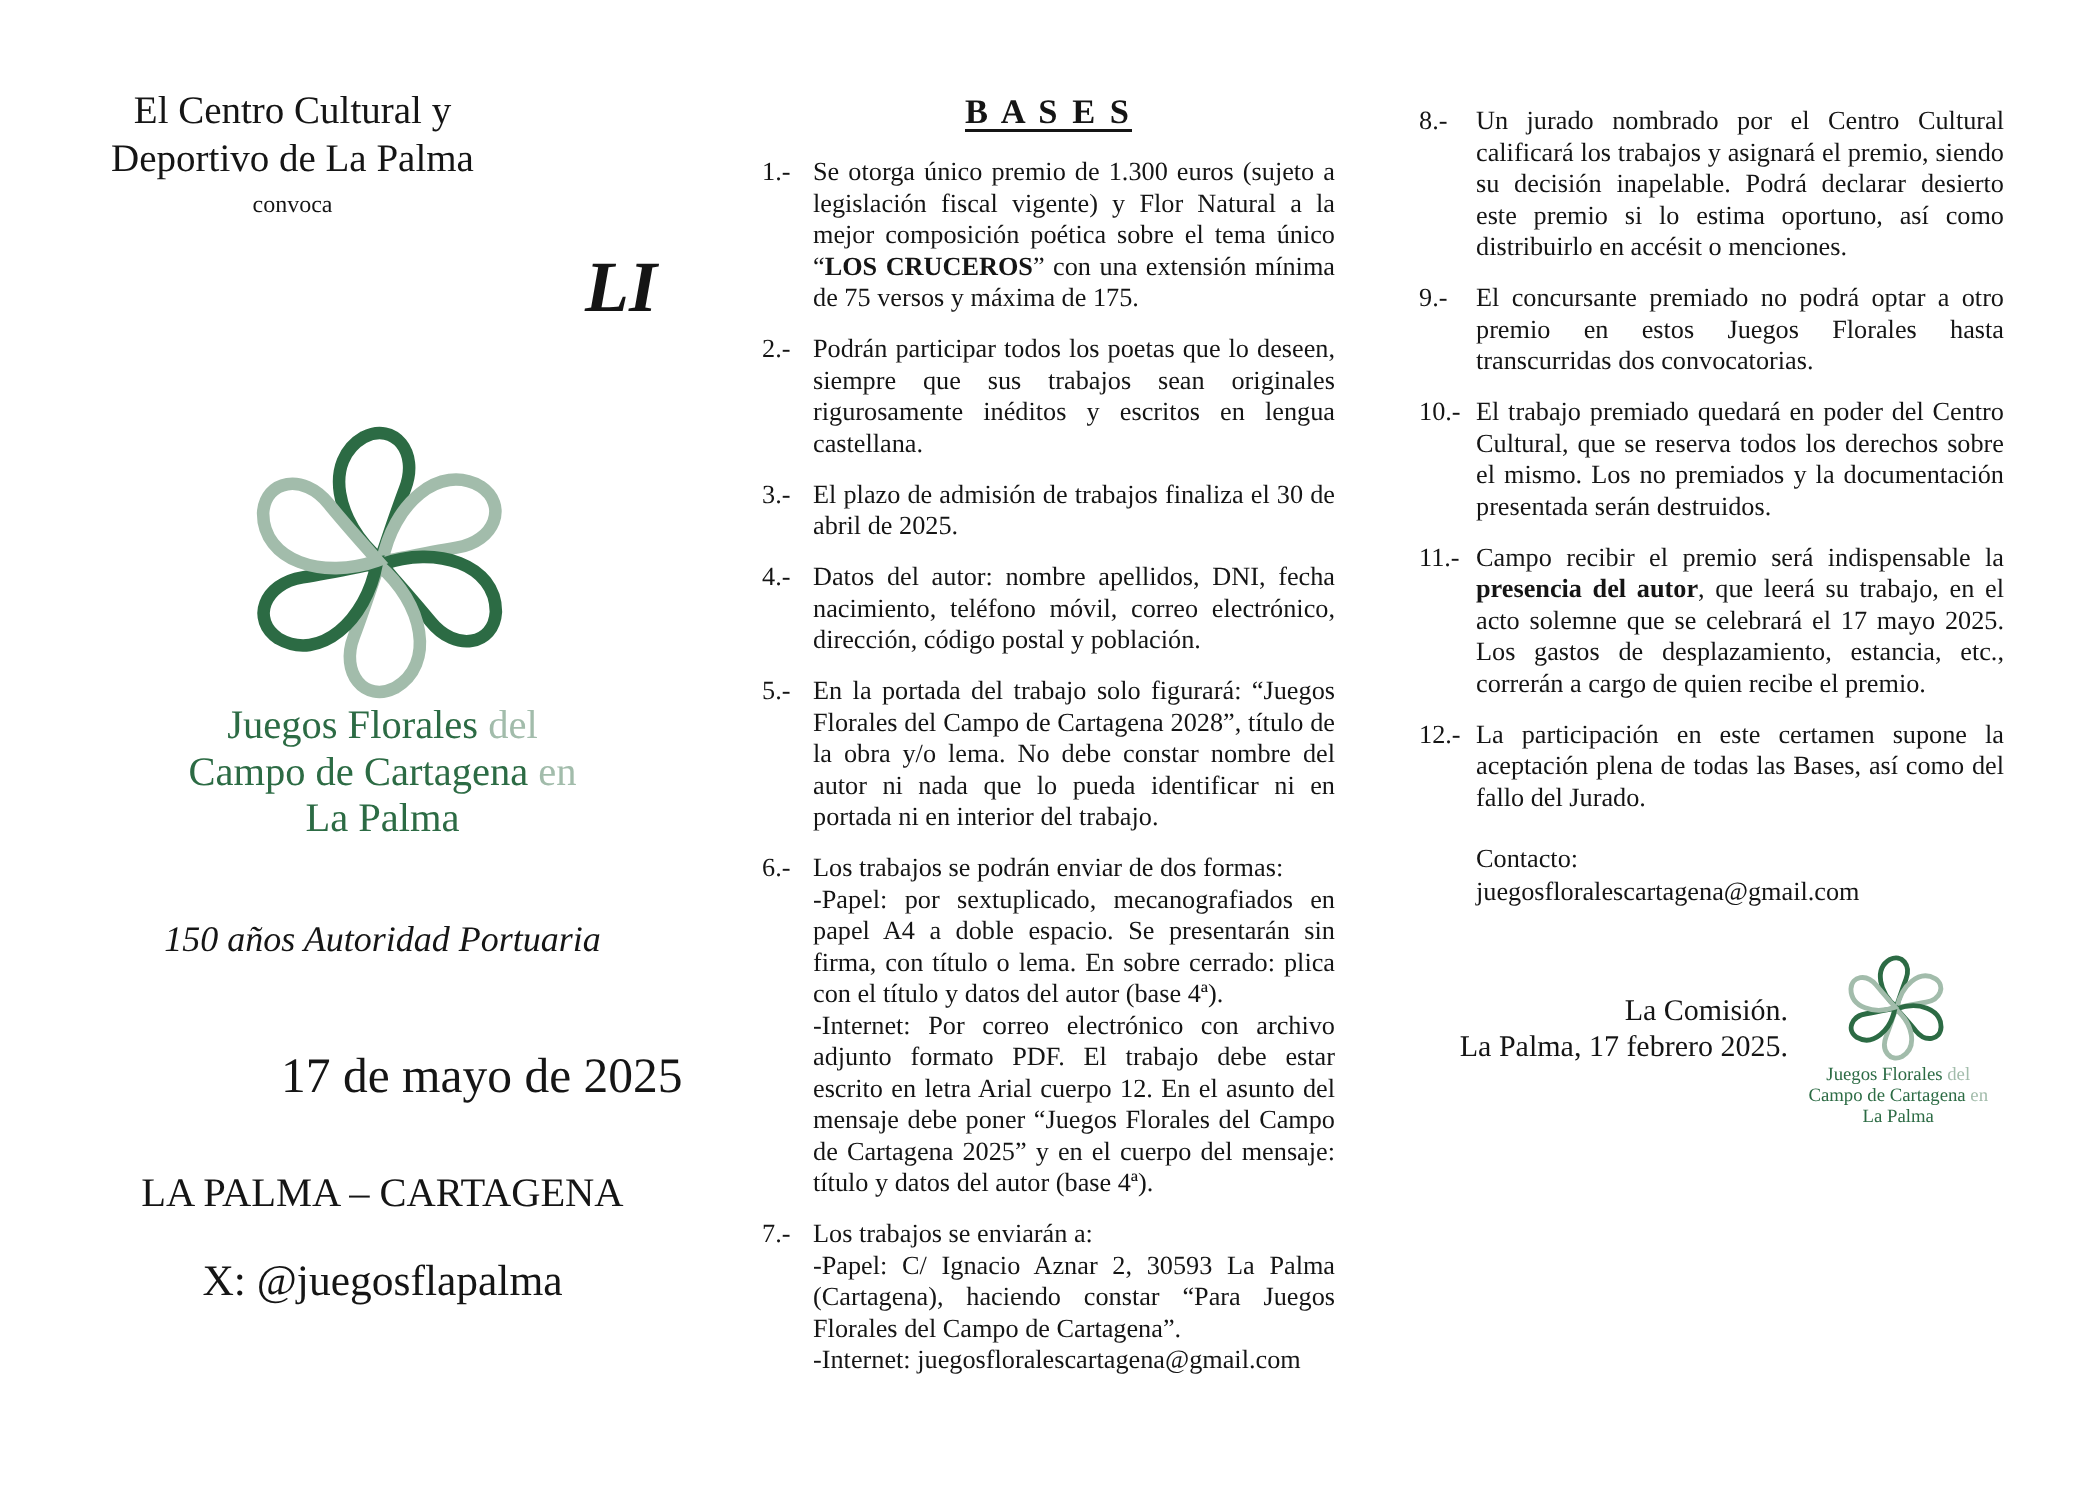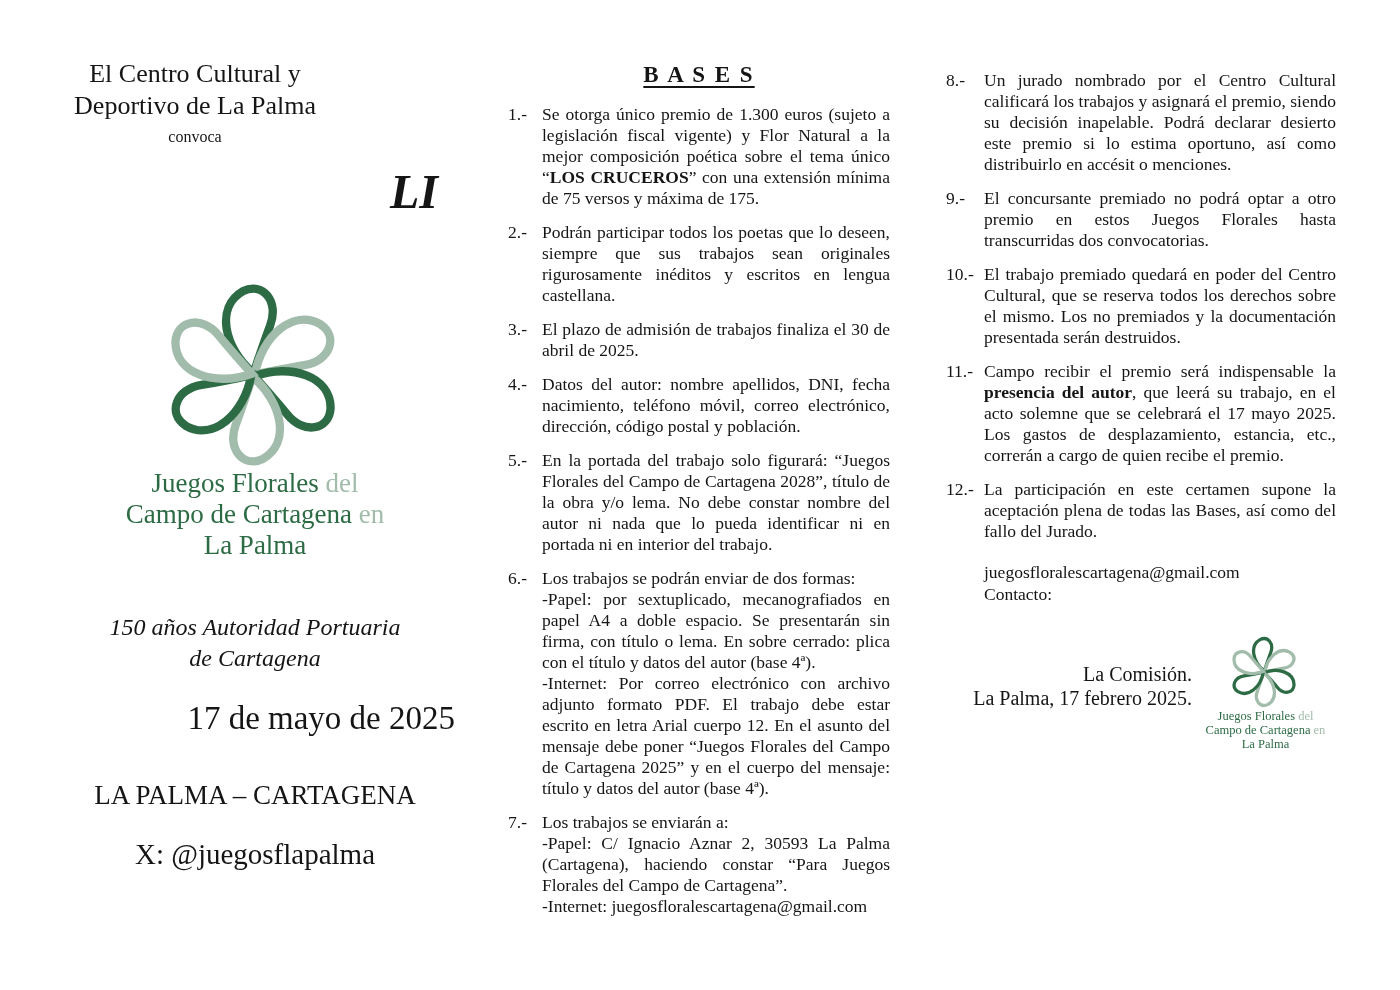--- a/index.html
+++ b/index.html
@@ -60,21 +60,20 @@
       <path d="M 0 -2 C -38 -20 -58 -60 -34 -84 C -16 -100 7 -84 4 -56 C 2 -36 1 -16 0 -2 Z" fill="none" stroke="#a2bcab" stroke-width="9" transform="rotate(315)"></path>
     </svg></div>
 <div class="abs logo-caption-main" id="logo-caption-main">
     <div><span style="color: rgb(44, 107, 68);">Juegos Florales</span><span style="color: rgb(162, 188, 171);"> del</span></div>
     <div><span style="color: rgb(44, 107, 68);">Campo de Cartagena</span><span style="color: rgb(162, 188, 171);"> en</span></div>
     <div><span style="color: rgb(44, 107, 68);">La Palma</span></div>
   </div>
 
 <div class="abs anniversary">
   <div>150 años Autoridad Portuaria</div>
-  <div>de Cartagena</div>
 </div>
 
 <div class="abs date-line">17 de mayo de 2025</div>
 <div class="abs location-line">LA PALMA – CARTAGENA</div>
 <div class="abs social-line">X: @juegosflapalma</div>
 
 <div class="abs bases-title">B A S E S</div>
 <div class="abs bases-list" id="bases-list-1">
     <div class="base-item">
       <span class="num">1.-</span>
@@ -127,22 +126,22 @@
       <span class="num">11.-</span>
       <span class="body"><span>Campo recibir el premio será indispensable la </span><b>presencia del autor</b><span>, que leerá su trabajo, en el acto solemne que se celebrará el 17 mayo 2025. Los gastos de desplazamiento, estancia, etc., correrán a cargo de quien recibe el premio.</span></span>
     </div>
     <div class="base-item">
       <span class="num">12.-</span>
       <span class="body"><span>La participación en este certamen supone la aceptación plena de todas las Bases, así como del fallo del Jurado.</span></span>
     </div>
   </div>
 
 <div class="abs contact-block">
+  <div>Contacto:</div>
   <div>juegosfloralescartagena@gmail.com</div>
-  <div>Contacto:</div>
 </div>
 
 <div class="abs signature-block">
   <div>La Comisión.</div>
   <div>La Palma, 17 febrero 2025.</div>
 </div>
 
 <div class="abs logo-small" id="logo-small"><svg viewBox="-100 -100 200 200" width="72" height="72">
       <path d="M 0 -2 C -38 -20 -58 -60 -34 -84 C -16 -100 7 -84 4 -56 C 2 -36 1 -16 0 -2 Z" fill="none" stroke="#2c6b44" stroke-width="9" transform="rotate(15)"></path>
       <path d="M 0 -2 C -38 -20 -58 -60 -34 -84 C -16 -100 7 -84 4 -56 C 2 -36 1 -16 0 -2 Z" fill="none" stroke="#a2bcab" stroke-width="9" transform="rotate(75)"></path>

